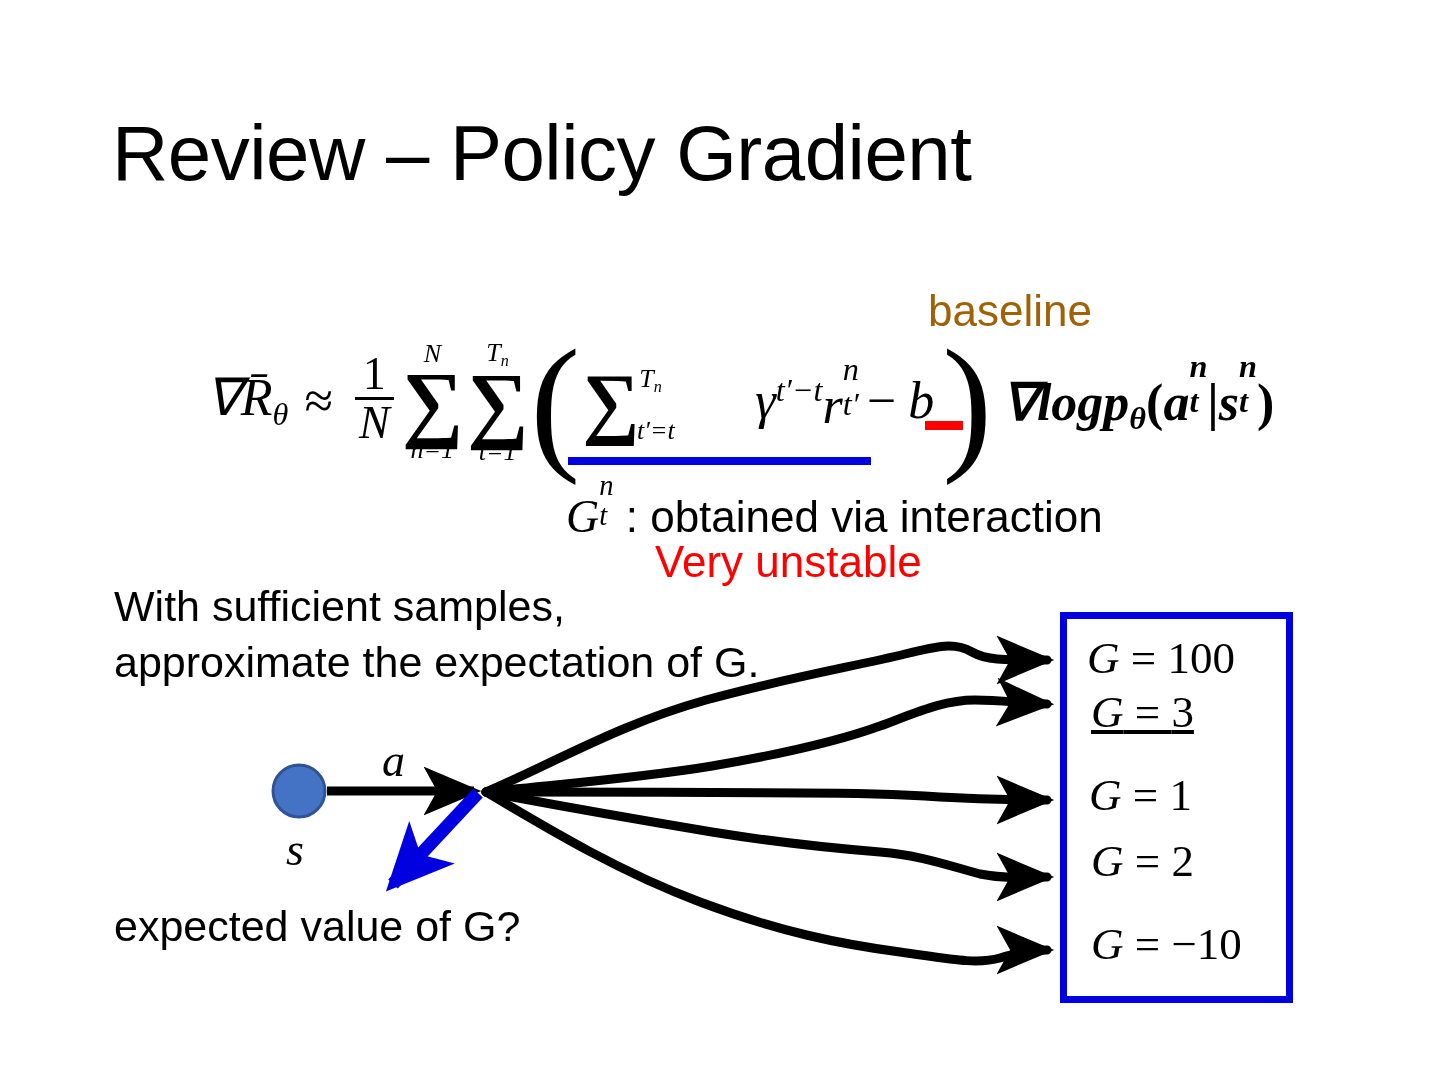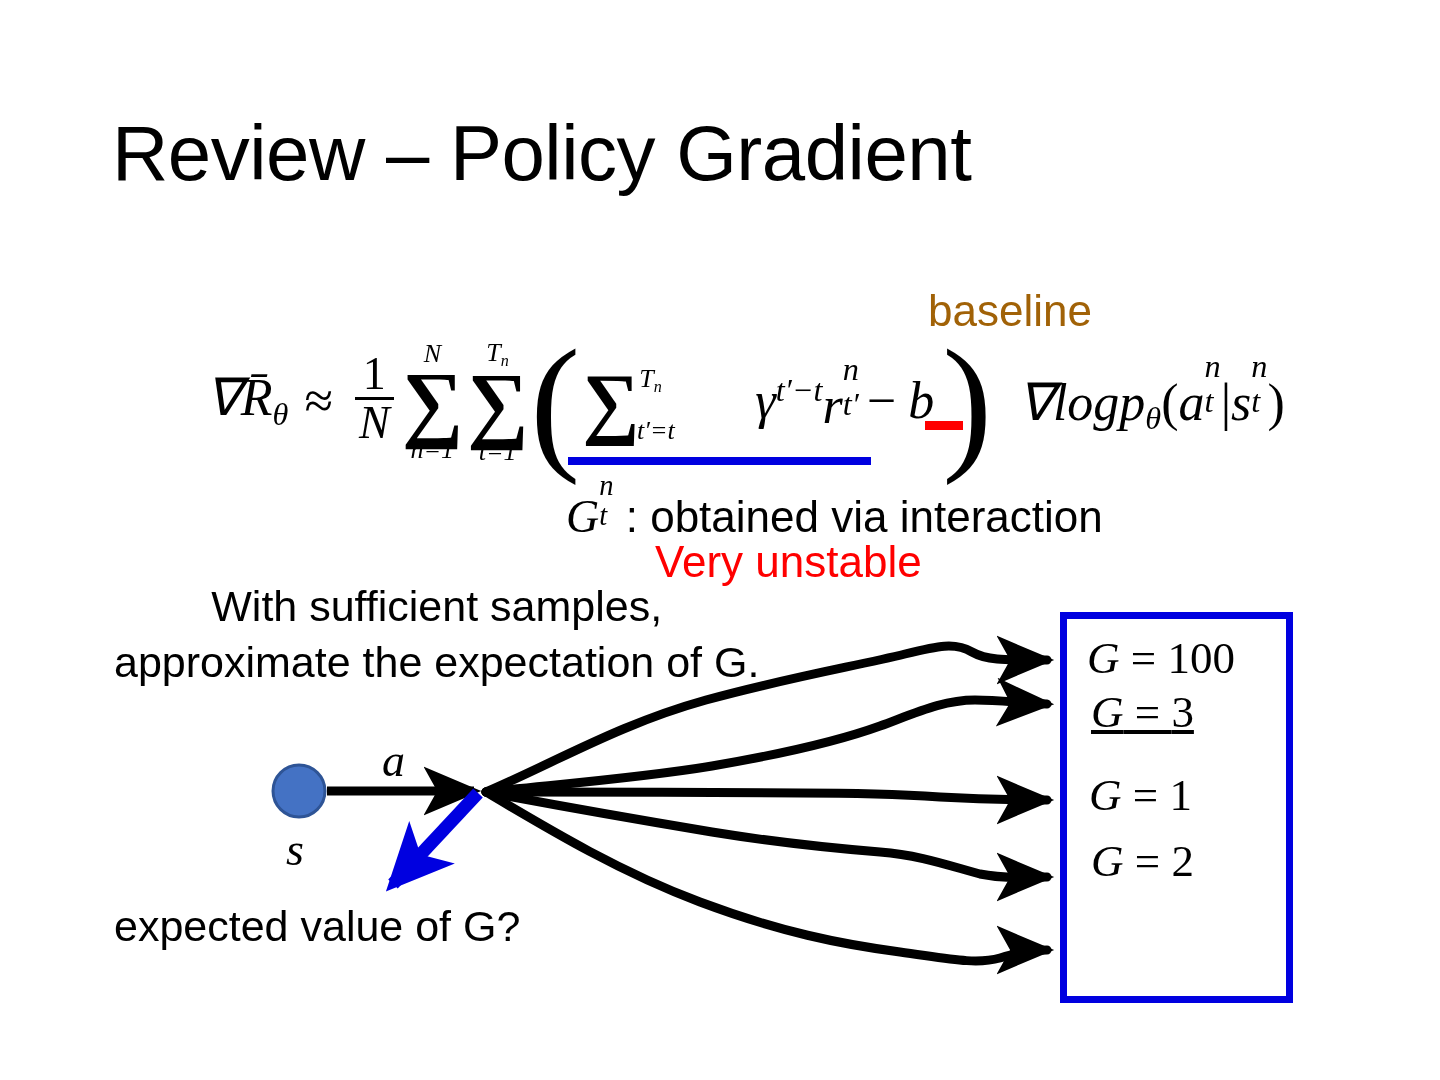--- a/index.html
+++ b/index.html
@@ -170,21 +170,21 @@
 
   
   .body-text {
     position: absolute;
     font-family: "Liberation Sans", sans-serif;
     font-size: 43px;
     color: #000000;
     line-height: 1.30;
     white-space: nowrap;
   }
-  #text-samples   { left: 114px; top: 579px; text-align: center; }
+  #text-samples   { left: 114px; top: 579px; }
   #text-estimate  { left: 114px; top: 899px; }
 
   
   #label-a {
     position: absolute;
     left: 382px;
     top: 734px;
     font-family: "Liberation Serif", serif;
     font-style: italic;
     font-size: 46px;
@@ -279,21 +279,21 @@
     <span class="math f-main">
       <span>r</span><span class="subsup"><i class="u">n</i><i class="d">t′</i></span>
     </span>
 
     <span class="mathup f-main" style="margin:0 12px 0 8px;">−</span>
 
     <span class="math f-main" id="b-symbol">b</span>
 
     <span class="paren" style="margin-left:8px;">)</span>
 
-    <span class="math f-main" style="margin-left:26px;">
+    <span class="math f-main" style="margin-left:10px;font-weight:bold;">
       <span>∇logp</span><span class="sub">θ</span><span class="mathup">(</span><span>a</span><span class="subsup"><i class="u">n</i><i class="d">t</i></span><span class="mathup">|</span><span>s</span><span class="subsup"><i class="u">n</i><i class="d">t</i></span><span class="mathup">)</span>
     </span>
   </div>
 
   <div id="baseline-label">baseline</div>
   <div id="red-underline-b"></div>
   <div id="blue-underline-G"></div>
 
   <div id="g-caption">
     <span class="gsym"><span>G</span><span class="subsup"><i class="u">n</i><i class="d">t</i></span></span><span> : obtained via interaction</span>
@@ -363,15 +363,18 @@
     </div>
     <div class="g-item" style="left:24px; top:67px;text-decoration:underline;">
       <span>G</span><span class="op"> = </span><span class="num">3</span>
     </div>
     <div class="g-item" style="left:22px; top:150px;">
       <span>G</span><span class="op"> = </span><span class="num">1</span>
     </div>
     <div class="g-item" style="left:24px; top:216px;">
       <span>G</span><span class="op"> = </span><span class="num">2</span>
     </div>
+    <div class="g-item" style="left:24px; top:299px;">
+      <span>G</span><span class="op"> = </span><span class="num">−10</span>
+    </div>
   </div>
 
 </div>
 
 </body></html>

